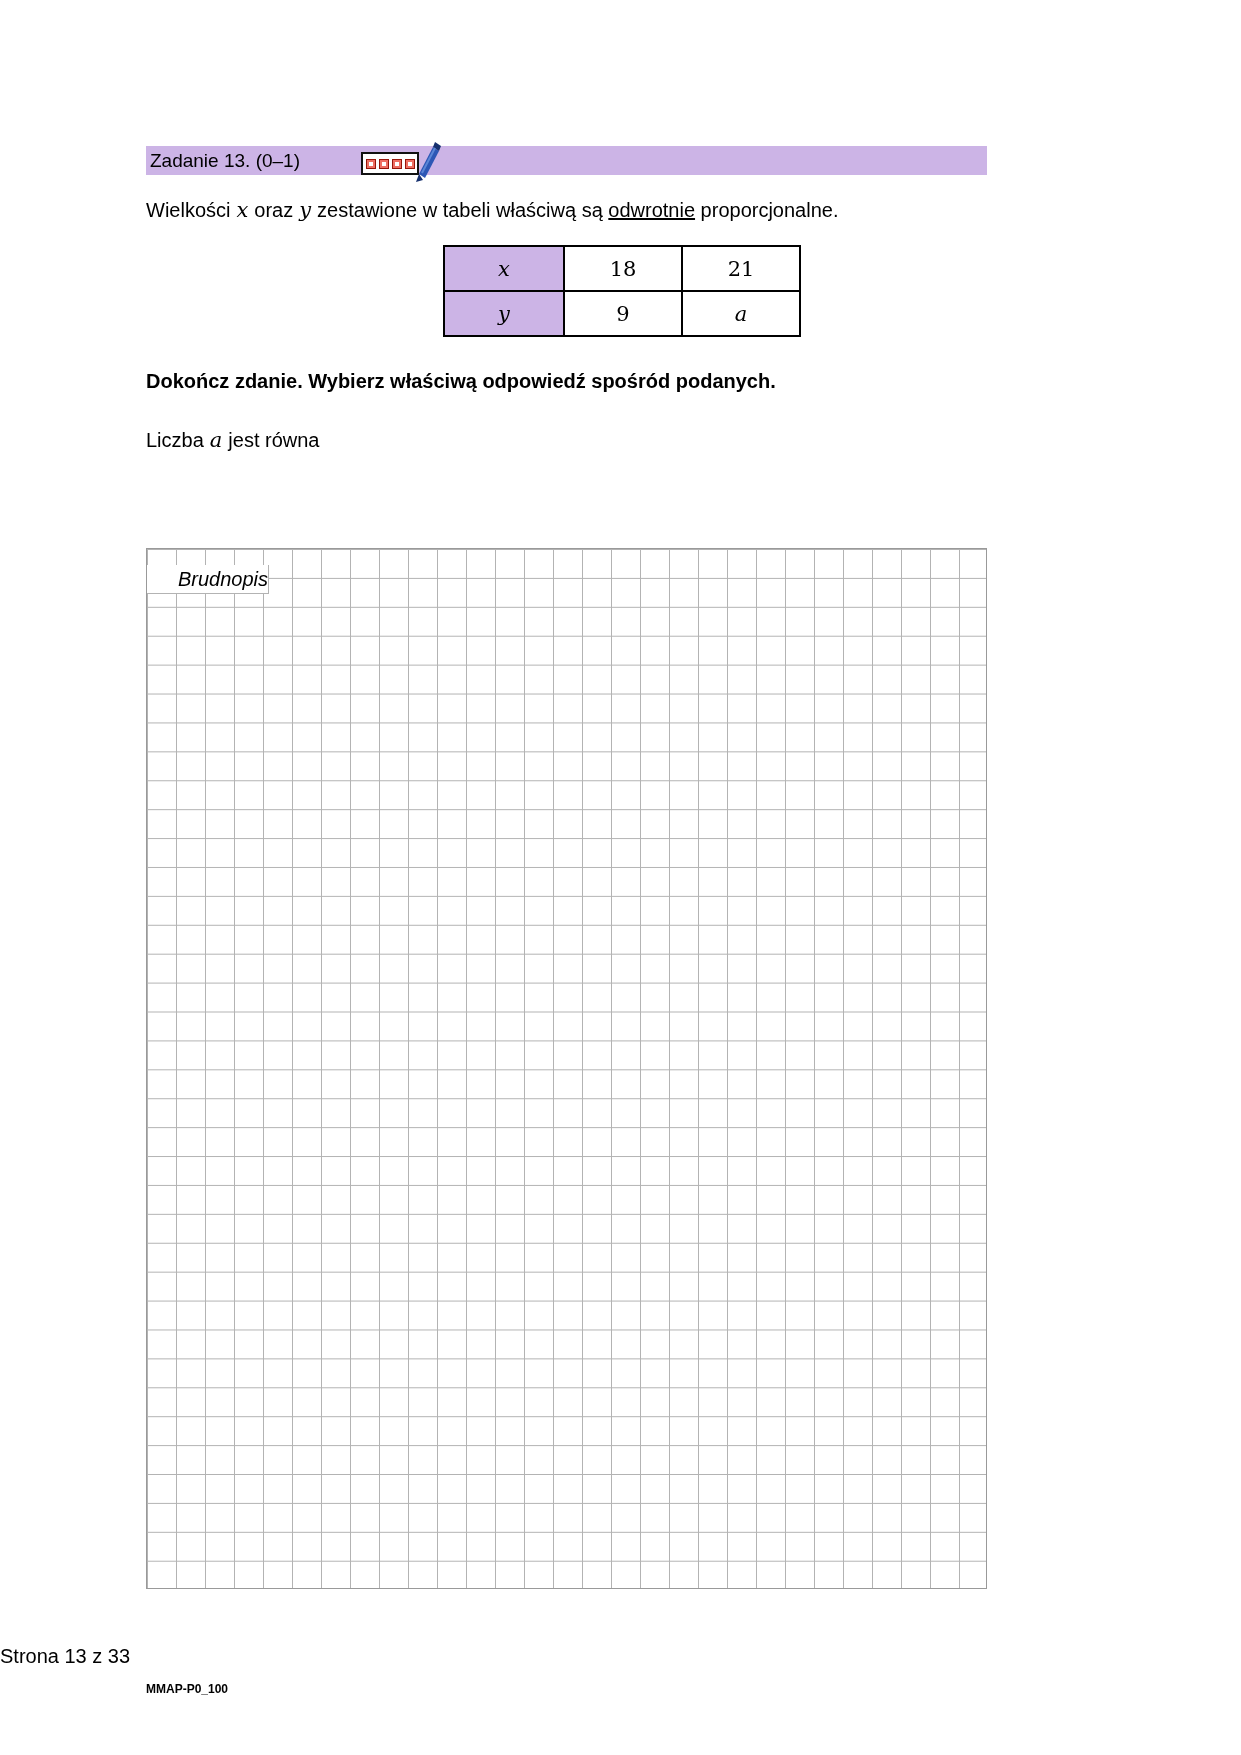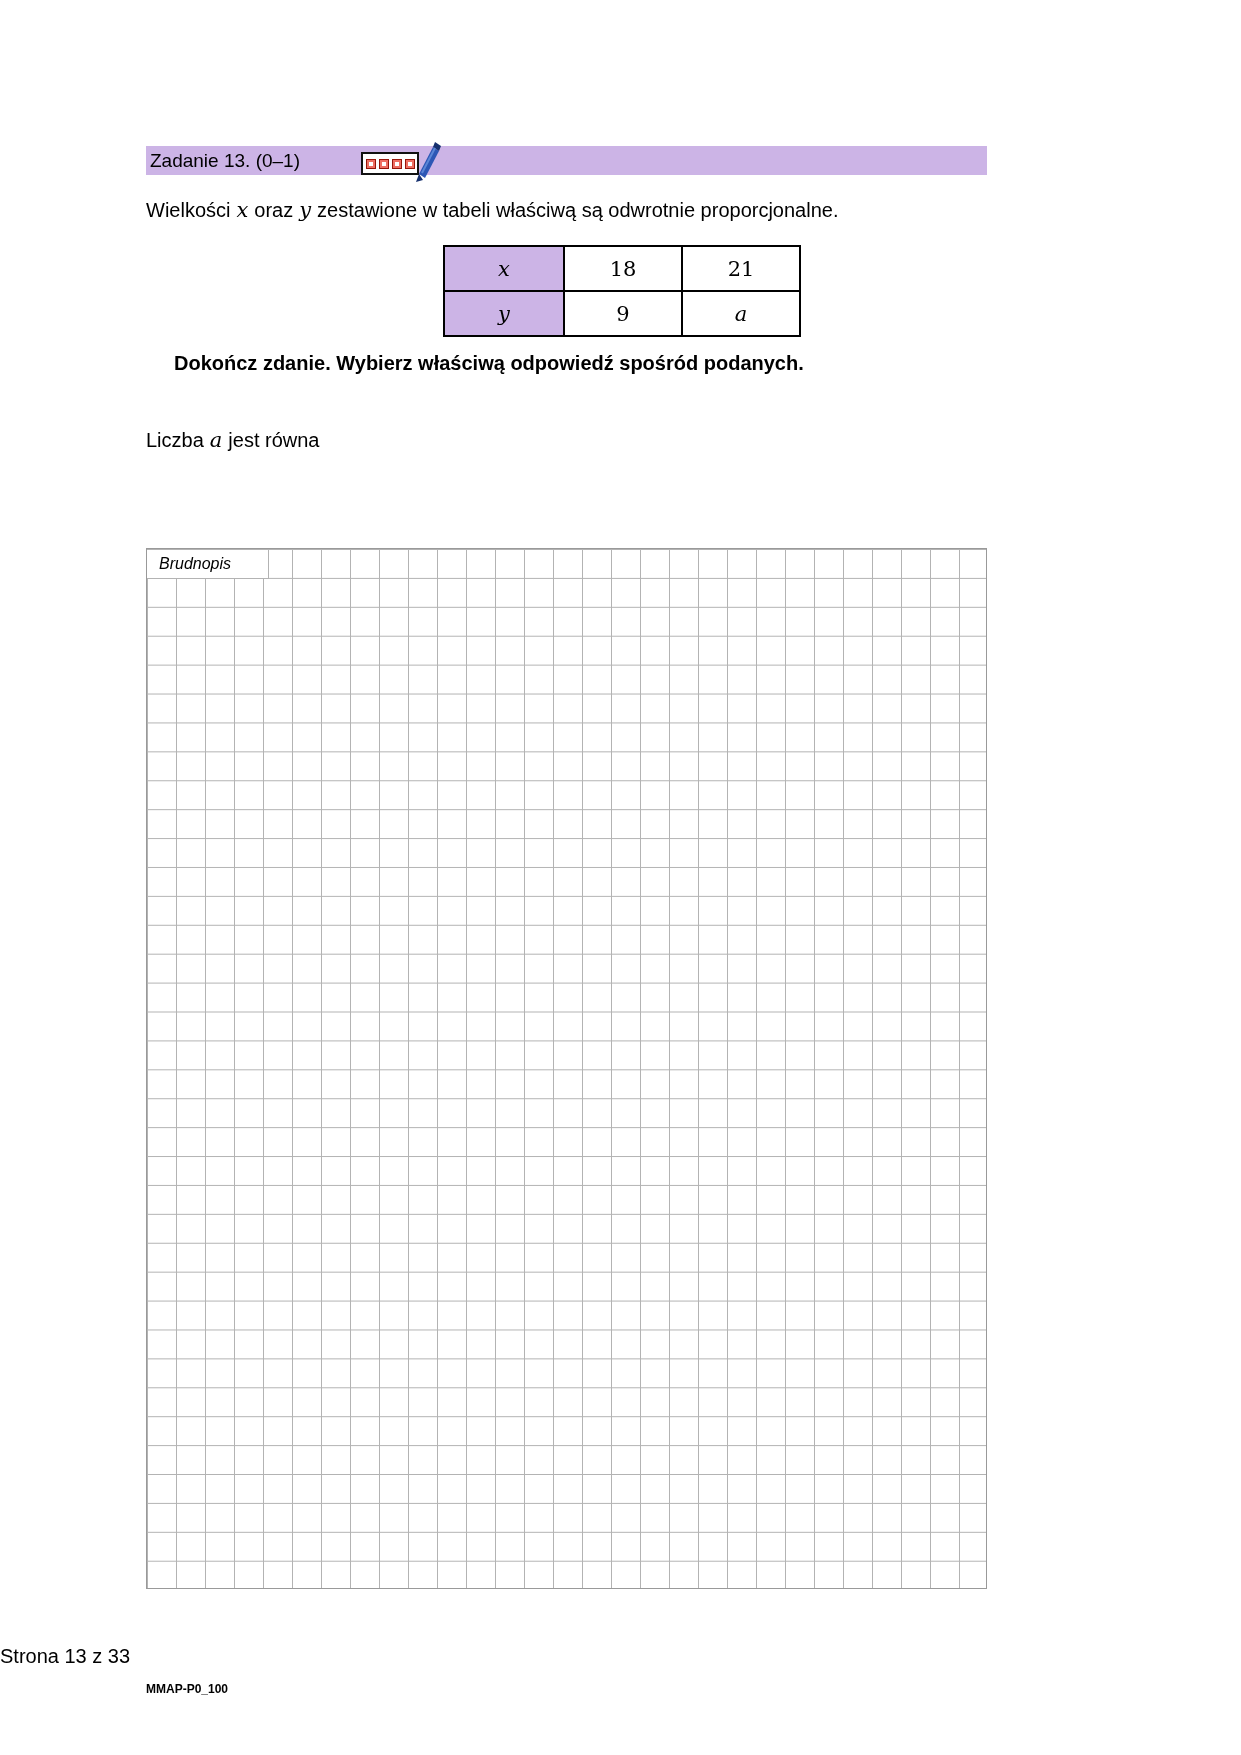--- a/index.html
+++ b/index.html
@@ -26,22 +26,22 @@
     border:2px solid #111;box-sizing:border-box;
     display:flex;align-items:center;justify-content:center;gap:3px;
   }
   .sq{width:10px;height:10px;background:#ee6e62;border:1px solid #96150b;
       box-sizing:border-box;display:flex;align-items:center;justify-content:center;}
   .sq-in{width:4px;height:4px;background:#fff;}
   .pen{margin-left:-7px;position:relative;top:0px;}
   
   .intro{position:absolute;left:146px;top:197px;width:841px;font-size:20px;line-height:26px;}
   .mathvar{font-family:"DejaVu Serif", serif;font-style:italic;font-size:21px;margin:0 6px;}
-  .uline{}
-  .instruction{position:absolute;left:146px;top:352px;width:841px;font-size:20px;font-weight:bold;margin-left:28px;}
+  .uline{text-decoration:underline;}
+  .instruction{position:absolute;left:146px;top:370px;width:841px;font-size:20px;font-weight:bold;}
   .question{position:absolute;left:146px;top:428px;width:841px;font-size:20px;}
   
   .xy-table{
     position:absolute;left:443px;top:245px;
     border-collapse:collapse;
   }
   .xy-table td{
     border:2px solid #000;
     width:118px;height:45px;
     text-align:center;vertical-align:middle;
@@ -62,24 +62,24 @@
   
   .scratch{
     position:absolute;left:146px;top:548px;width:841px;height:1041px;
     border:1px solid #999;box-sizing:border-box;
     background-image:
       linear-gradient(to right,#b3b3b3 1px,transparent 1px),
       linear-gradient(to bottom,#b3b3b3 1px,transparent 1px);
     background-size:29px 28.92px;
   }
   .scratch-label{
-    position:absolute;left:0;top:1px;width:122px;height:29px;
+    position:absolute;left:0;top:16px;width:122px;height:29px;
     background:#fff;border-right:1px solid #b3b3b3;border-bottom:1px solid #b3b3b3;
     box-sizing:border-box;
-    font-style:italic;font-size:16px;line-height:28px;padding-left:12px;
+    font-style:italic;font-size:20px;line-height:28px;padding-left:12px;text-align:right;
   }
   
   .footer-page{position:absolute;left:0;top:1645px;width:1241px;text-align:left;font-size:20px;}
   .footer-code{position:absolute;left:146px;top:1682px;font-size:12px;font-weight:bold;}
 </style>
 </head>
 <body>
 
 <div class="page">
 

